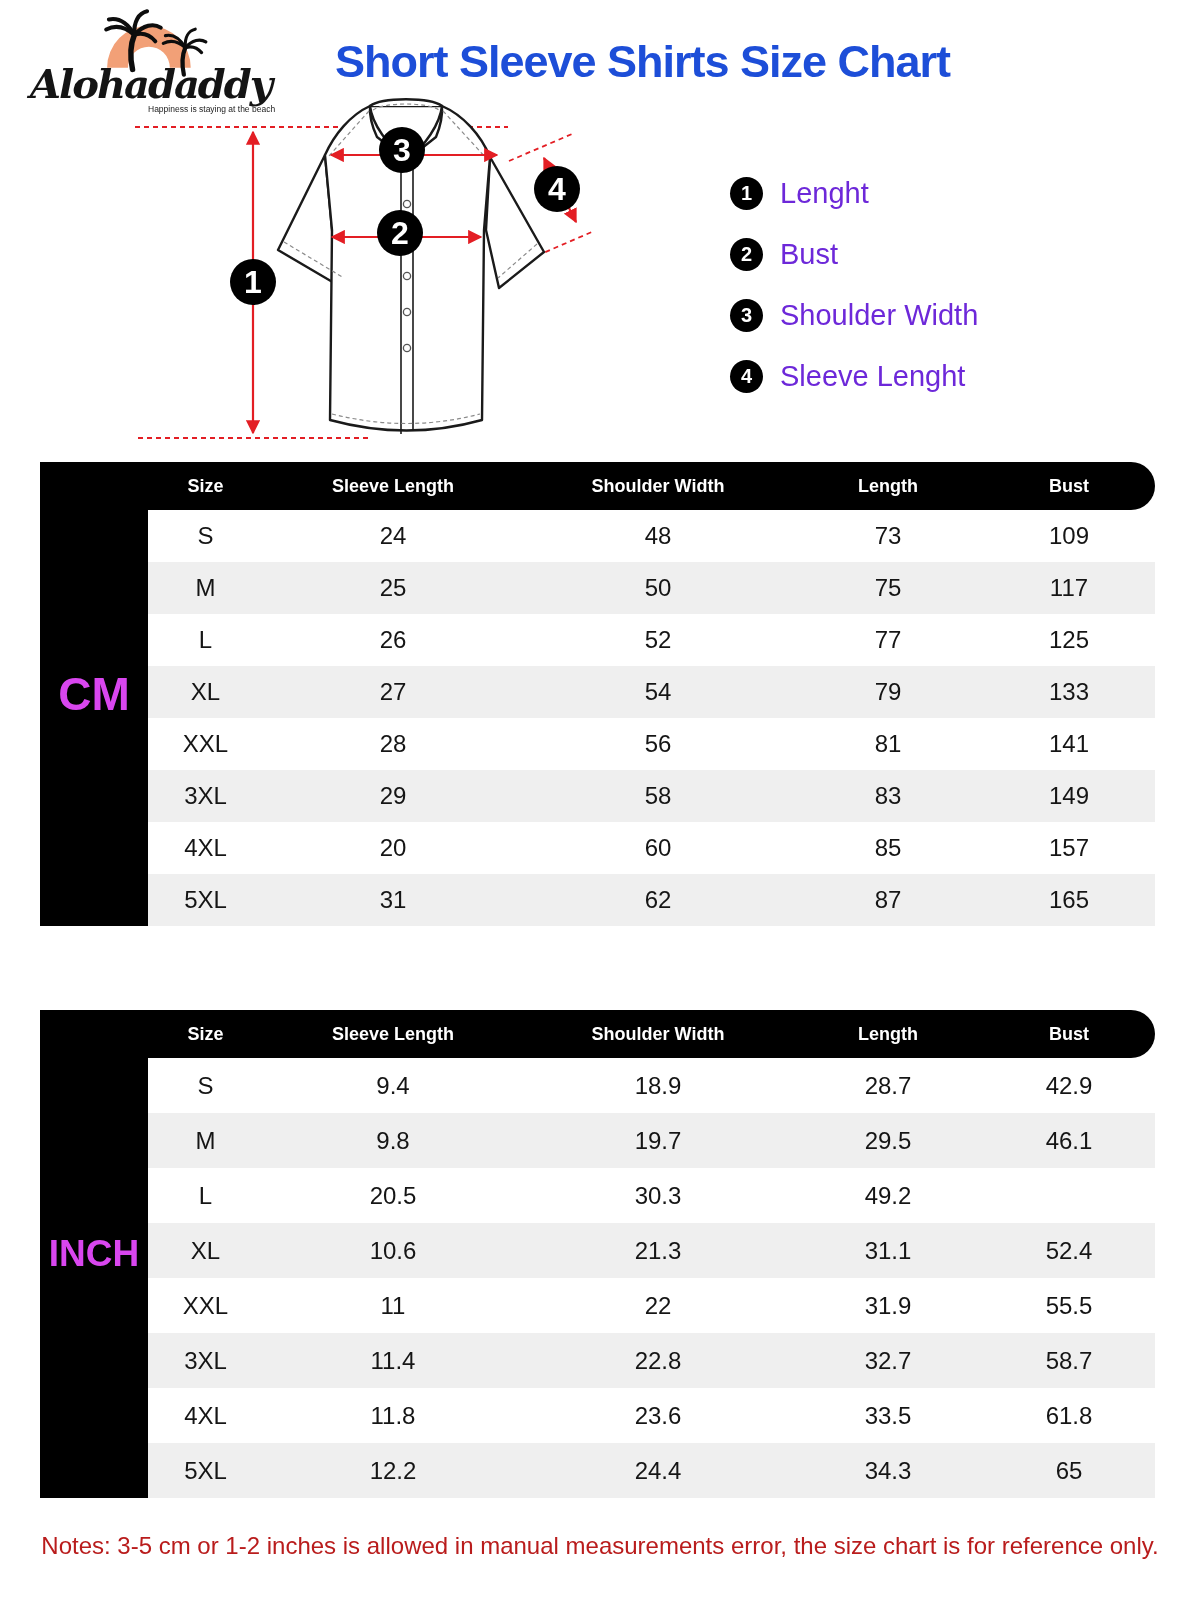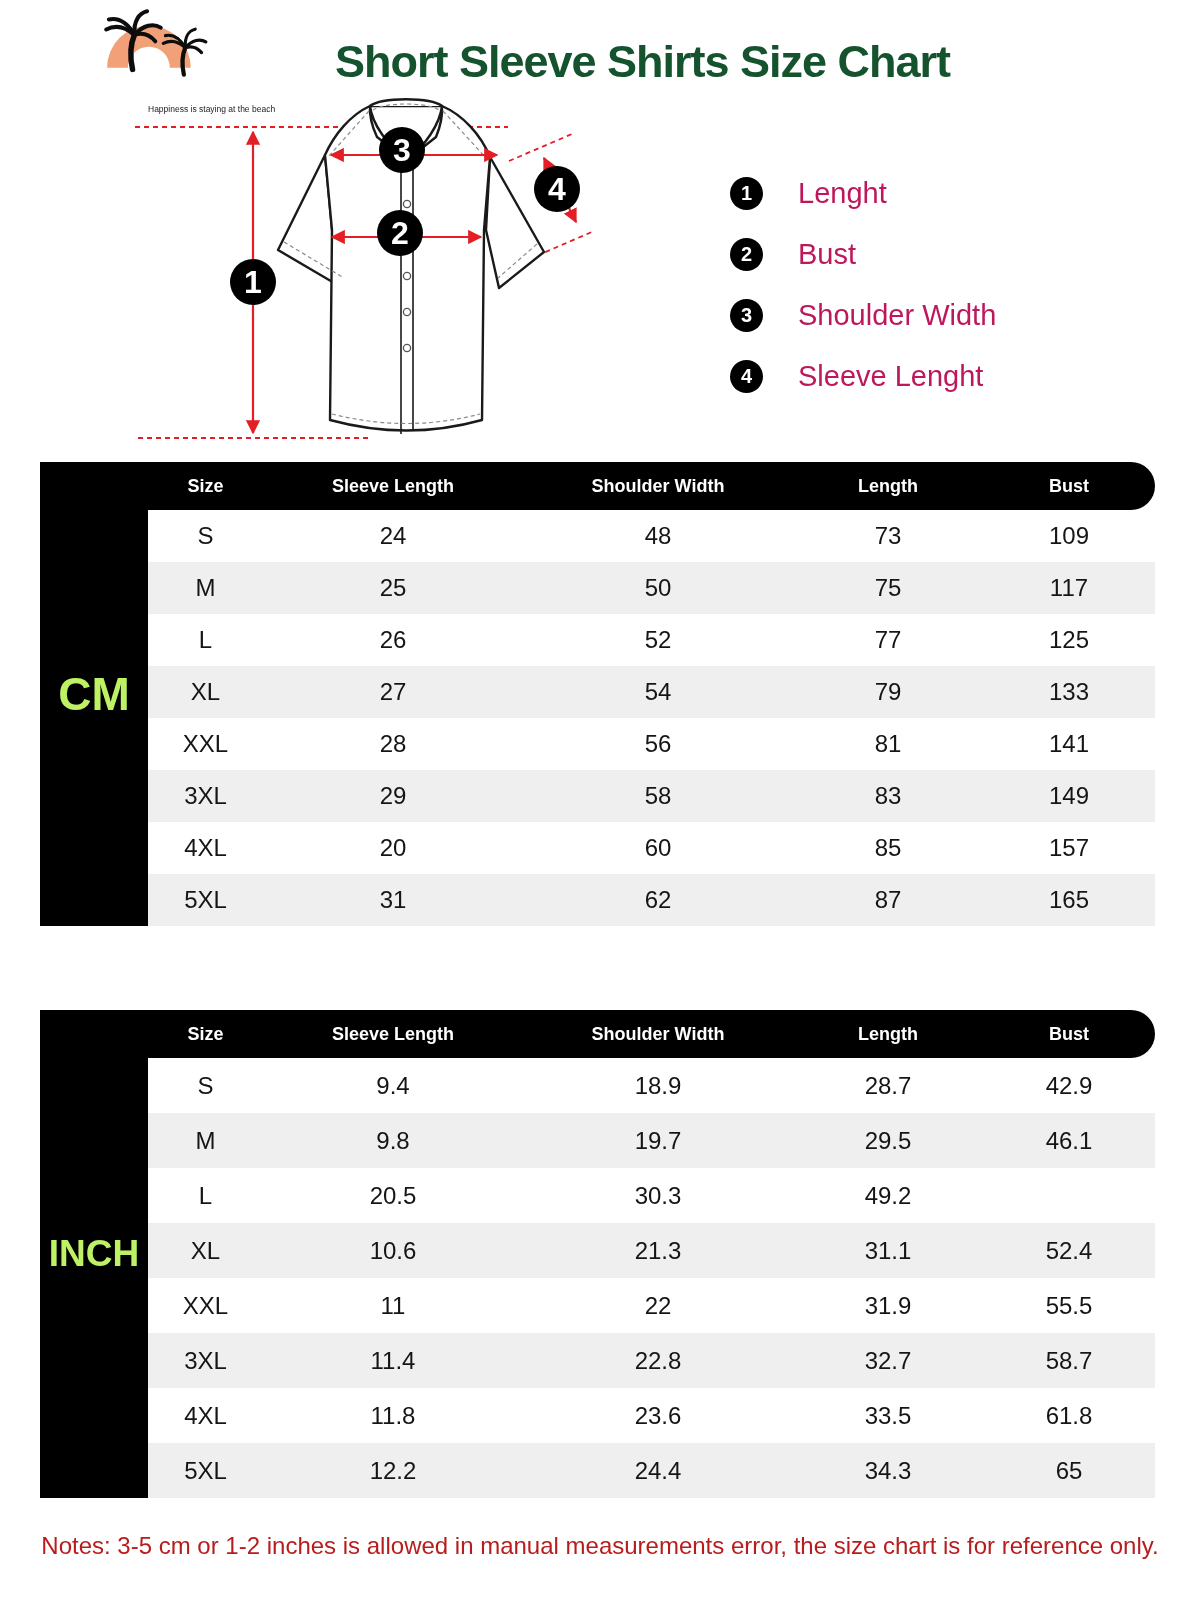--- a/index.html
+++ b/index.html
@@ -8,40 +8,40 @@
 
   
   .logo{position:absolute;left:30px;top:4px;width:260px;height:112px;}
   .logo svg{position:absolute;left:8px;top:0;}
   .brand-name{position:absolute;left:0px;top:56px;width:260px;
       font-family:"DejaVu Serif","Liberation Serif",serif;
       font-style:italic;font-weight:bold;font-size:40px;letter-spacing:-2px;color:#141414;}
   .brand-tagline{position:absolute;left:118px;top:100px;font-size:8.5px;color:#222;white-space:nowrap;}
 
   .page-title{position:absolute;left:85px;top:36px;width:1115px;text-align:center;
-      font-size:45px;font-weight:bold;letter-spacing:-1px;color:#14532d;}
+      font-size:45px;font-weight:bold;letter-spacing:-1px;color:#1d4ed8;}
 
   
   .shirt-wrap{position:absolute;left:120px;top:90px;width:520px;height:360px;}
 
   .legend{position:absolute;left:730px;top:176px;}
   .legend-item{display:flex;align-items:center;height:34px;margin-bottom:27px;}
   .legend-num{width:33px;height:33px;border-radius:50%;background:#000;color:#fff;
       display:flex;align-items:center;justify-content:center;
       font-size:20px;font-weight:bold;flex:0 0 33px;}
-  .legend-label{margin-left:35px;font-size:29px;color:#be185d;white-space:nowrap;}
+  .legend-label{margin-left:17px;font-size:29px;color:#6d28d9;white-space:nowrap;}
 
   
   .size-table{position:absolute;left:40px;width:1115px;}
   .size-table.cm{top:462px;height:464px;}
   .size-table.inch{top:1010px;height:488px;}
 
   .side-bar{position:absolute;left:0;top:0;bottom:0;width:108px;background:#000;
       display:flex;align-items:center;justify-content:center;}
-  .side-label{color:#bef264;font-weight:bold;}
+  .side-label{color:#d946ef;font-weight:bold;}
   .cm .side-label{font-size:46px;}
   .inch .side-label{font-size:37px;}
 
   .t-header{position:absolute;left:0;top:0;width:1115px;height:48px;background:#000;
       border-radius:0 26px 26px 0;box-sizing:border-box;padding-left:108px;
       display:grid;grid-template-columns:115px 260px 270px 190px 172px;}
   .th{display:flex;align-items:center;justify-content:center;
       color:#fff;font-weight:bold;font-size:18px;}
 
   .t-rows{position:absolute;left:108px;top:48px;width:1007px;}
@@ -68,20 +68,21 @@
           <path d="M0,0 C-8,-14 -18,-19 -28,-17" stroke-width="4.5"></path>
           <path d="M0,0 C-1,-15 5,-24 14,-26" stroke-width="4.5"></path>
           <path d="M0,0 C10,-11 21,-13 29,-8" stroke-width="4.5"></path>
           <path d="M0,0 C9,-3 17,0 23,7" stroke-width="4.5"></path>
         </g>
       </defs>
       <path d="M64,70 A46,46 0 0 1 156,70 L133,70 A23,23 0 0 0 87,70 Z" fill="#F2A077"></path>
       <use href="#palm" transform="translate(94,34)"></use>
       <use href="#palm" transform="translate(150,48) scale(0.78)"></use>
     </svg>
+    <div class="brand-name">Alohadaddy</div>
     <div class="brand-tagline">Happiness is staying at the beach</div>
   </div>
 
   <div class="page-title">Short Sleeve Shirts Size Chart</div>
 
   <div class="shirt-wrap">
     <svg width="520" height="360" viewBox="0 0 520 360">
       <defs>
         <marker id="ah" viewBox="0 0 10 10" refX="9" refY="5" markerWidth="6.5" markerHeight="6.5" orient="auto-start-reverse">
           <path d="M0,0 L10,5 L0,10 Z" fill="#E31E24"></path>

